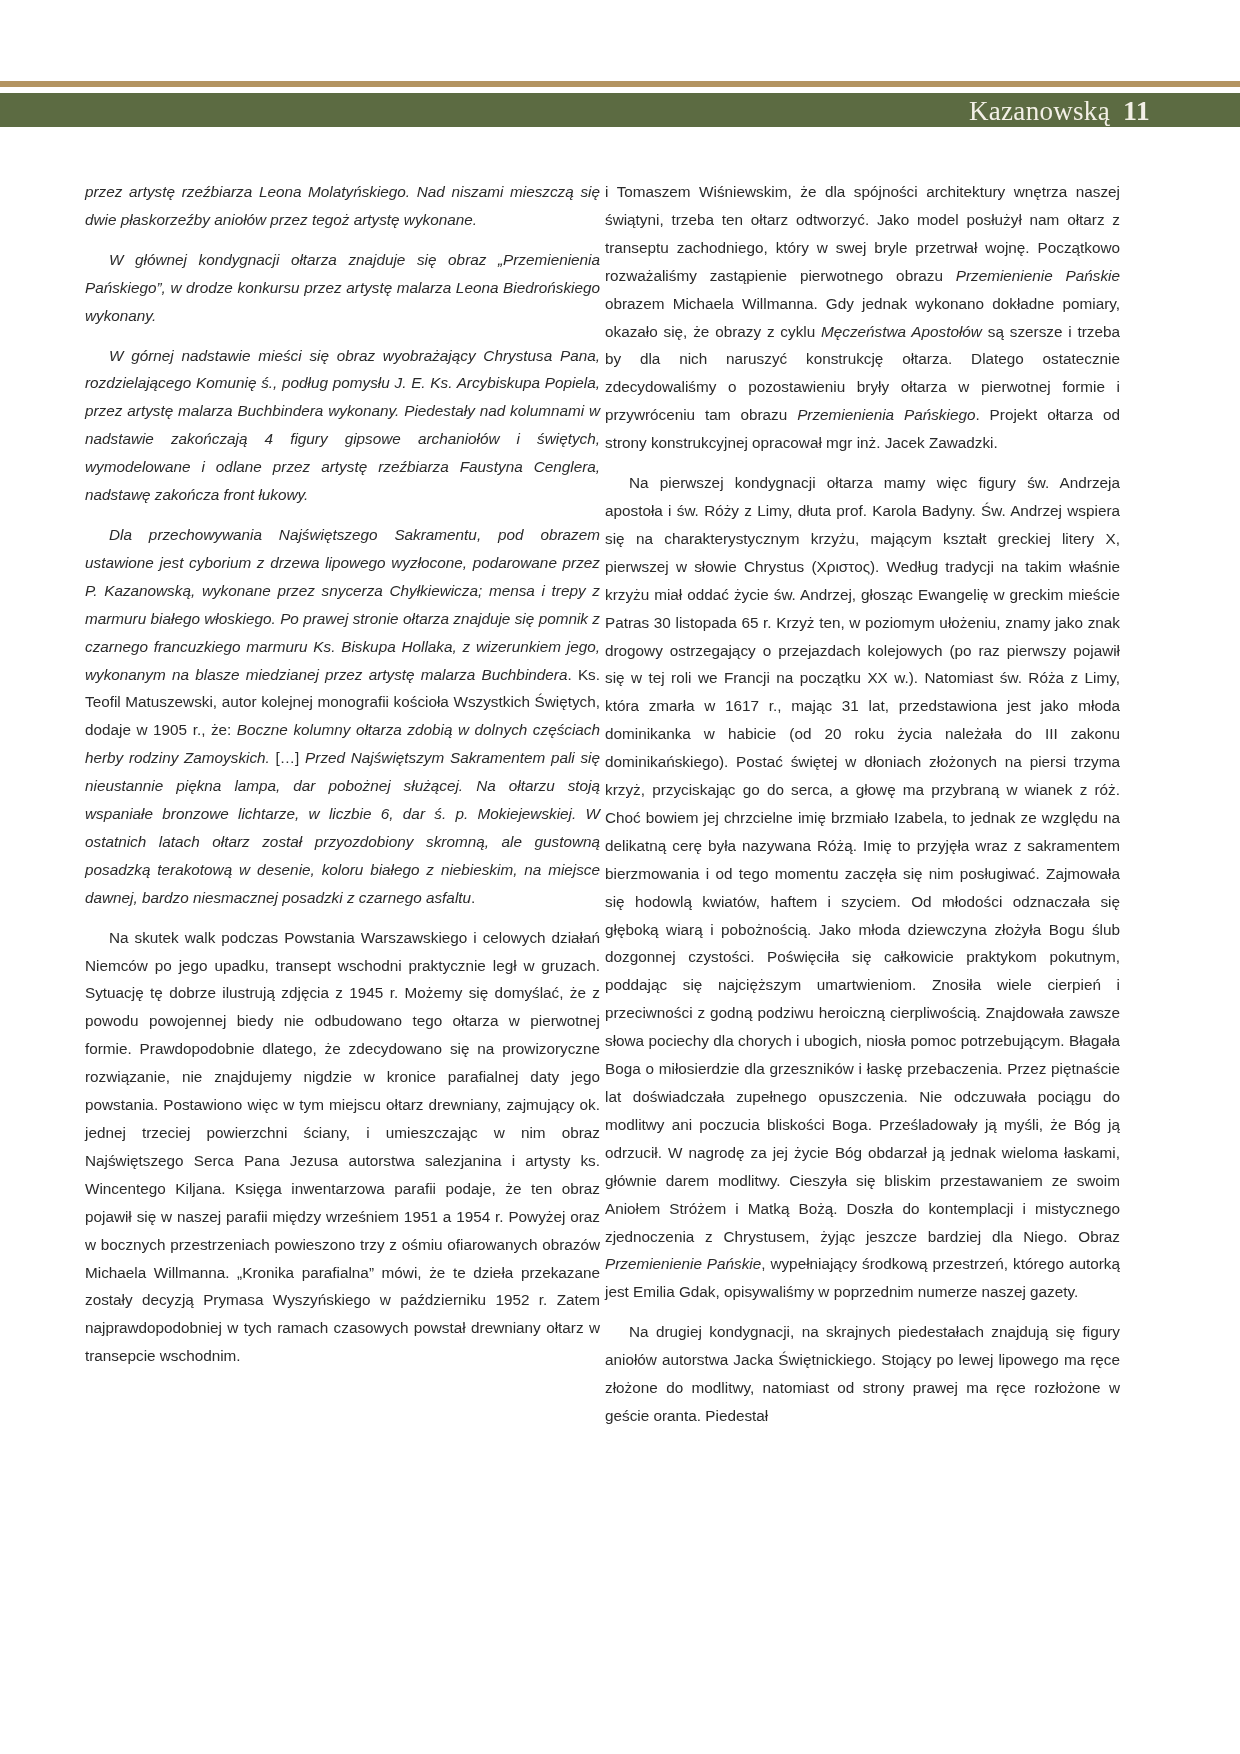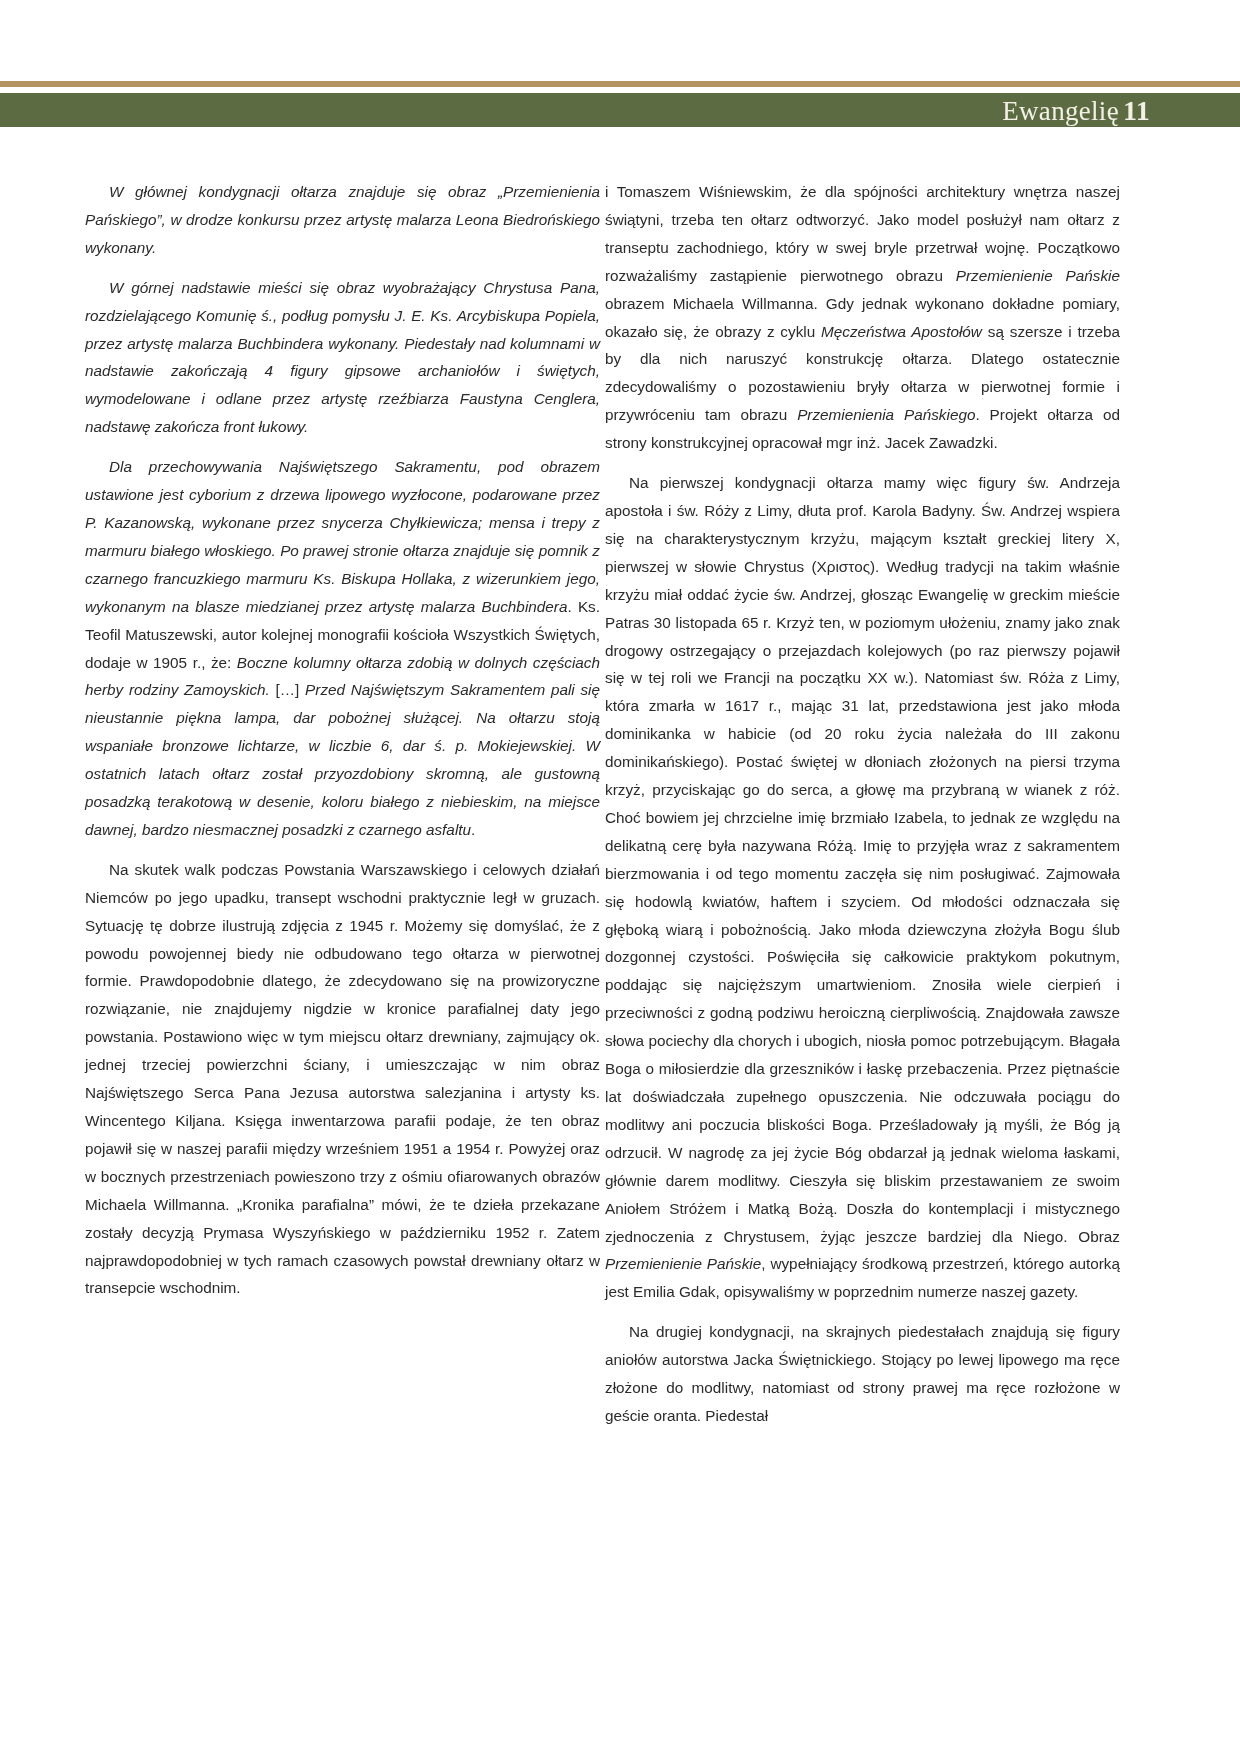--- a/index.html
+++ b/index.html
@@ -1,38 +1,39 @@
 <!DOCTYPE html>
 <html><head>
 <meta charset="utf-8">
 <style>
   html, body { margin: 0; padding: 0; background: #ffffff; }
   body { width: 1240px; height: 1754px; position: relative; overflow: hidden; }
   .gold-bar { position: absolute; left: 0; top: 81px; width: 1240px; height: 6px; background: #b39461; }
   .header-band { position: absolute; left: 0; top: 93px; width: 1240px; height: 34px; background: #5c6b42; }
   .header-title { position: absolute; right: 90px; top: 94px; height: 34px; line-height: 34px; color: #f3f0e6; font-family: "Liberation Serif", "DejaVu Serif", serif; font-size: 27px; letter-spacing: 0.3px; }
-  .header-title .num { margin-left: 4px; font-weight: bold; font-size: 28px; }
+  .header-title .num { margin-left: 13px; font-weight: bold; font-size: 28px; }
   .col { position: absolute; top: 178px; width: 515px; font-family: "Liberation Sans", "DejaVu Sans", sans-serif; font-size: 15.3px; line-height: 27.9px; color: #2a2a2a; text-align: justify; }
   .col-left { left: 85px; }
   .col-right { left: 605px; }
   .col p { margin: 0 0 12px 0; text-indent: 24px; }
   .col p.noindent { text-indent: 0; }
   .col p.ital { font-style: italic; }
   em { font-style: italic; }
 </style>
 </head>
 <body>
 
 <div class="gold-bar"></div>
 <div class="header-band"></div>
 <div class="header-title">
-  <span>Ewangelię</span><span class="num">11</span>
+  <span>Kazanowską</span><span class="num">11</span>
 </div>
 
 <div class="col col-left">
+  <p class="noindent ital">przez artystę rzeźbiarza Leona Molatyńskiego. Nad niszami mieszczą się dwie płaskorzeźby aniołów przez tegoż artystę wykonane.</p>
   <p class="ital">W głównej kondygnacji ołtarza znajduje się obraz „Przemienienia Pańskiego”, w drodze konkursu przez artystę malarza Leona Biedrońskiego wykonany.</p>
   <p class="ital">W górnej nadstawie mieści się obraz wyobrażający Chrystusa Pana, rozdzielającego Komunię ś., podług pomysłu J. E. Ks. Arcybiskupa Popiela, przez artystę malarza Buchbindera wykonany. Piedestały nad kolumnami w nadstawie zakończają 4 figury gipsowe archaniołów i świętych, wymodelowane i odlane przez artystę rzeźbiarza Faustyna Cenglera, nadstawę zakończa front łukowy.</p>
   <p><em>Dla przechowywania Najświętszego Sakramentu, pod obrazem ustawione jest cyborium z drzewa lipowego wyzłocone, podarowane przez P. Kazanowską, wykonane przez snycerza Chyłkiewicza; mensa i trepy z marmuru białego włoskiego. Po prawej stronie ołtarza znajduje się pomnik z czarnego francuzkiego marmuru Ks. Biskupa Hollaka, z wizerunkiem jego, wykonanym na blasze miedzianej przez artystę malarza Buchbindera</em><span>. Ks. Teofil Matuszewski, autor kolejnej monografii kościoła Wszystkich Świętych, dodaje w 1905 r., że: </span><em>Boczne kolumny ołtarza zdobią w dolnych częściach herby rodziny Zamoyskich.</em><span> […] </span><em>Przed Najświętszym Sakramentem pali się nieustannie piękna lampa, dar pobożnej służącej. Na ołtarzu stoją wspaniałe bronzowe lichtarze, w liczbie 6, dar ś. p. Mokiejewskiej. W ostatnich latach ołtarz został przyozdobiony skromną, ale gustowną posadzką terakotową w desenie, koloru białego z niebieskim, na miejsce dawnej, bardzo niesmacznej posadzki z czarnego asfaltu</em><span>.</span></p>
   <p>Na skutek walk podczas Powstania Warszawskiego i celowych działań Niemców po jego upadku, transept wschodni praktycznie legł w gruzach. Sytuację tę dobrze ilustrują zdjęcia z 1945 r. Możemy się domyślać, że z powodu powojennej biedy nie odbudowano tego ołtarza w pierwotnej formie. Prawdopodobnie dlatego, że zdecydowano się na prowizoryczne rozwiązanie, nie znajdujemy nigdzie w kronice parafialnej daty jego powstania. Postawiono więc w tym miejscu ołtarz drewniany, zajmujący ok. jednej trzeciej powierzchni ściany, i umieszczając w nim obraz Najświętszego Serca Pana Jezusa autorstwa salezjanina i artysty ks. Wincentego Kiljana. Księga inwentarzowa parafii podaje, że ten obraz pojawił się w naszej parafii między wrześniem 1951 a 1954 r. Powyżej oraz w bocznych przestrzeniach powieszono trzy z ośmiu ofiarowanych obrazów Michaela Willmanna. „Kronika parafialna” mówi, że te dzieła przekazane zostały decyzją Prymasa Wyszyńskiego w październiku 1952 r. Zatem najprawdopodobniej w tych ramach czasowych powstał drewniany ołtarz w transepcie wschodnim.</p>
 </div>
 
 <div class="col col-right">
   <p class="noindent"><span>i Tomaszem Wiśniewskim, że dla spójności architektury wnętrza naszej świątyni, trzeba ten ołtarz odtworzyć. Jako model posłużył nam ołtarz z transeptu zachodniego, który w swej bryle przetrwał wojnę. Początkowo rozważaliśmy zastąpienie pierwotnego obrazu </span><em>Przemienienie Pańskie</em><span> obrazem Michaela Willmanna. Gdy jednak wykonano dokładne pomiary, okazało się, że obrazy z cyklu </span><em>Męczeństwa Apostołów</em><span> są szersze i trzeba by dla nich naruszyć konstrukcję ołtarza. Dlatego ostatecznie zdecydowaliśmy o pozostawieniu bryły ołtarza w pierwotnej formie i przywróceniu tam obrazu </span><em>Przemienienia Pańskiego</em><span>. Projekt ołtarza od strony konstrukcyjnej opracował mgr inż. Jacek Zawadzki.</span></p>
   <p><span>Na pierwszej kondygnacji ołtarza mamy więc figury św. Andrzeja apostoła i św. Róży z Limy, dłuta prof. Karola Badyny. Św. Andrzej wspiera się na charakterystycznym krzyżu, mającym kształt greckiej litery X, pierwszej w słowie Chrystus (Χριστος). Według tradycji na takim właśnie krzyżu miał oddać życie św. Andrzej, głosząc Ewangelię w greckim mieście Patras 30 listopada 65 r. Krzyż ten, w poziomym ułożeniu, znamy jako znak drogowy ostrzegający o przejazdach kolejowych (po raz pierwszy pojawił się w tej roli we Francji na początku XX w.). Natomiast św. Róża z Limy, która zmarła w 1617 r., mając 31 lat, przedstawiona jest jako młoda dominikanka w habicie (od 20 roku życia należała do III zakonu dominikańskiego). Postać świętej w dłoniach złożonych na piersi trzyma krzyż, przyciskając go do serca, a głowę ma przybraną w wianek z róż. Choć bowiem jej chrzcielne imię brzmiało Izabela, to jednak ze względu na delikatną cerę była nazywana Różą. Imię to przyjęła wraz z sakramentem bierzmowania i od tego momentu zaczęła się nim posługiwać. Zajmowała się hodowlą kwiatów, haftem i szyciem. Od młodości odznaczała się głęboką wiarą i pobożnością. Jako młoda dziewczyna złożyła Bogu ślub dozgonnej czystości. Poświęciła się całkowicie praktykom pokutnym, poddając się najcięższym umartwieniom. Znosiła wiele cierpień i przeciwności z godną podziwu heroiczną cierpliwością. Znajdowała zawsze słowa pociechy dla chorych i ubogich, niosła pomoc potrzebującym. Błagała Boga o miłosierdzie dla grzeszników i łaskę przebaczenia. Przez piętnaście lat doświadczała zupełnego opuszczenia. Nie odczuwała pociągu do modlitwy ani poczucia bliskości Boga. Prześladowały ją myśli, że Bóg ją odrzucił. W nagrodę za jej życie Bóg obdarzał ją jednak wieloma łaskami, głównie darem modlitwy. Cieszyła się bliskim przestawaniem ze swoim Aniołem Stróżem i Matką Bożą. Doszła do kontemplacji i mistycznego zjednoczenia z Chrystusem, żyjąc jeszcze bardziej dla Niego. Obraz </span><em>Przemienienie Pańskie</em><span>, wypełniający środkową przestrzeń, którego autorką jest Emilia Gdak, opisywaliśmy w poprzednim numerze naszej gazety.</span></p>
   <p>Na drugiej kondygnacji, na skrajnych piedestałach znajdują się figury aniołów autorstwa Jacka Świętnickiego. Stojący po lewej lipowego ma ręce złożone do modlitwy, natomiast od strony prawej ma ręce rozłożone w geście oranta. Piedestał</p>

